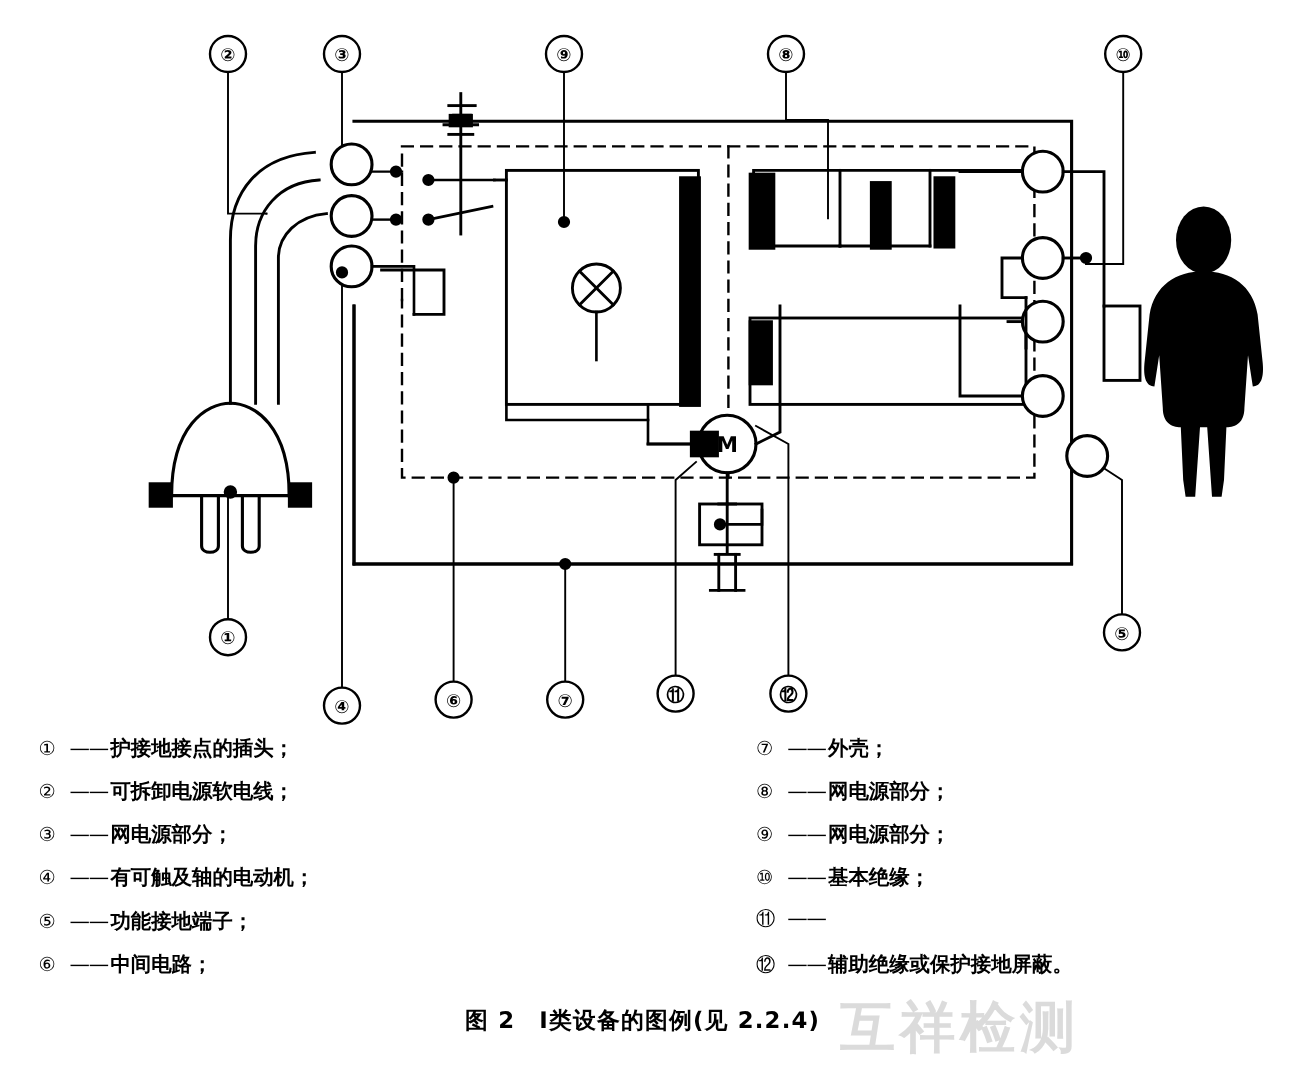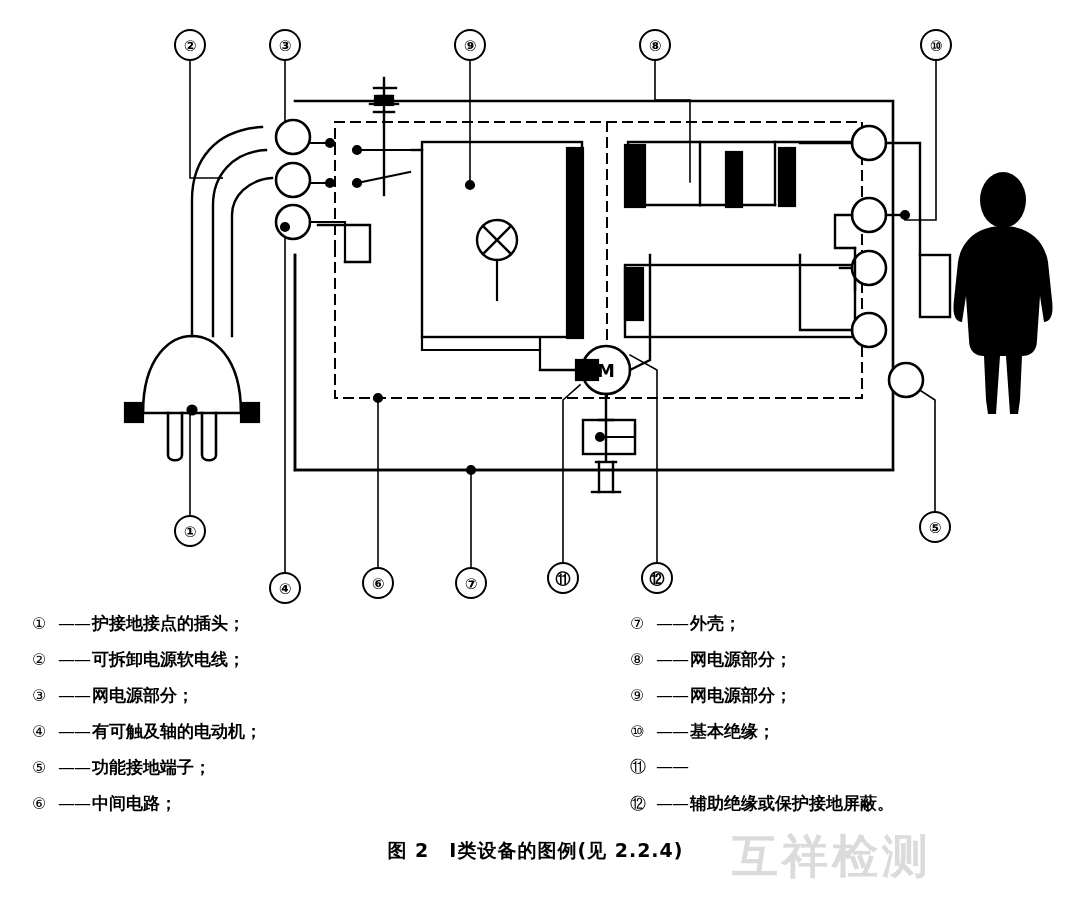--- a/index.html
+++ b/index.html
@@ -44,21 +44,21 @@
     margin-right:2px;
   }
   .legend-text{font-weight:bold;}
   #caption{
     position:absolute;left:0;top:838px;width:1071px;
     text-align:center;
     font-size:19px;font-weight:bold;
     letter-spacing:1px;
   }
   #watermark{
-    position:absolute;left:732px;top:826px;
+    position:absolute;left:700px;top:826px;
     font-size:46px;font-weight:bold;
     color:rgba(190,190,190,0.55);
     letter-spacing:4px;
     pointer-events:none;
     font-family:Liberation Serif, serif;
   }
 </style>
 </head>
 <body>
 

